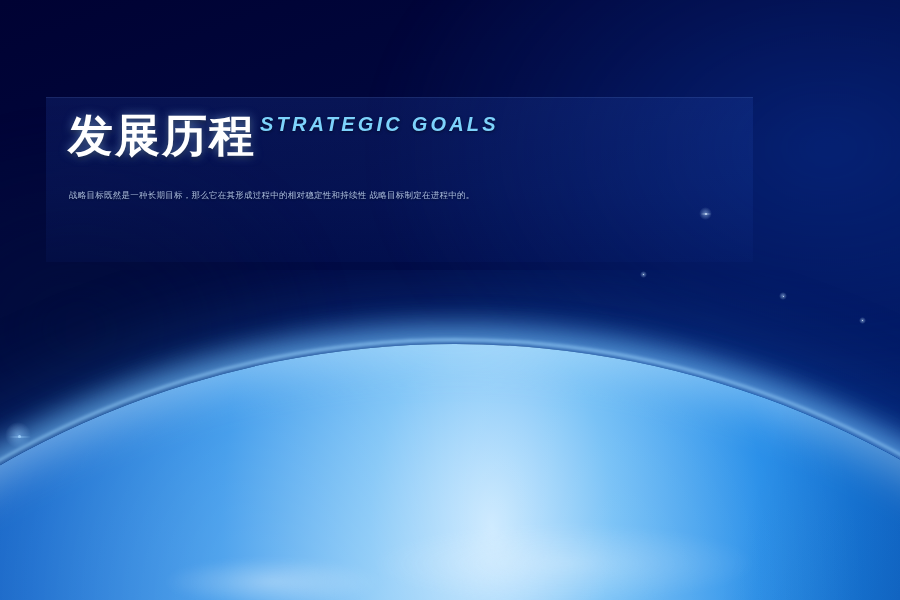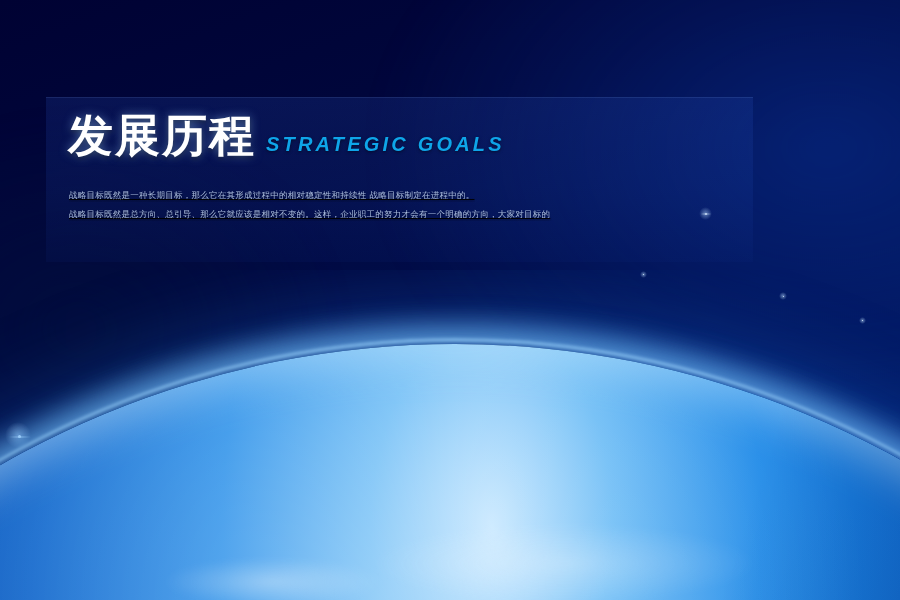--- a/index.html
+++ b/index.html
@@ -117,46 +117,46 @@
   .panel{
     position:absolute;
     left:46px;top:97px;width:707px;height:165px;
     background:linear-gradient(180deg, rgba(40,80,190,.20) 0%, rgba(30,70,175,.17) 55%, rgba(18,48,140,.10) 100%);
     box-shadow:inset 0 1px 0 rgba(150,190,255,.12);
   }
 
   
   .headline{
     position:absolute;left:68px;top:113px;
-    display:flex;align-items:flex-end;
+    display:flex;
     white-space:nowrap;
   }
   .title-cn{
     font-family:"DejaVu Serif", serif;
     font-size:45px;line-height:1;
     font-weight:700;
     color:#ffffff;
     letter-spacing:2px;
     text-shadow:0 0 10px rgba(150,200,255,.55), 0 2px 4px rgba(0,0,0,.55);
   }
   .title-en{
     font-family:"Liberation Sans", sans-serif;
     font-size:20px;
     font-style:italic;
     font-weight:700;
     letter-spacing:3.2px;
-    color:#0ea5e9;
-    margin-left:10px;
+    color:#7dd3fc;
+    margin-left:4px;
     padding-bottom:2px;
     text-shadow:0 1px 3px rgba(0,0,0,.5);
   }
 
   
   .body-copy{
-    position:absolute;left:69px;top:188px;width:672px;text-decoration:underline;
+    position:absolute;left:69px;top:188px;width:672px;
   }
   .body-copy p{
     margin:0 0 5px 0;
     font-family:"DejaVu Sans", sans-serif;
     font-size:8.5px;
     line-height:14px;
     color:#b9ccea;
     letter-spacing:.25px;
     white-space:nowrap;
     overflow:hidden;
@@ -203,16 +203,15 @@
 
   <div class="panel"></div>
 
   <div class="headline">
     <span class="title-cn">发展历程</span>
     <span class="title-en">STRATEGIC GOALS</span>
   </div>
 
   <div class="body-copy" id="body-copy">
       <p>战略目标既然是一种长期目标，那么它在其形成过程中的相对稳定性和持续性 战略目标制定在进程中的。</p>
-      <p>战略目标既然是总方向、总引导、那么它就应该是相对不变的。这样，企业职工的努力才会有一个明确的方向，大家对目标的</p>
     </div>
 
 </div>
 
 </body></html>

